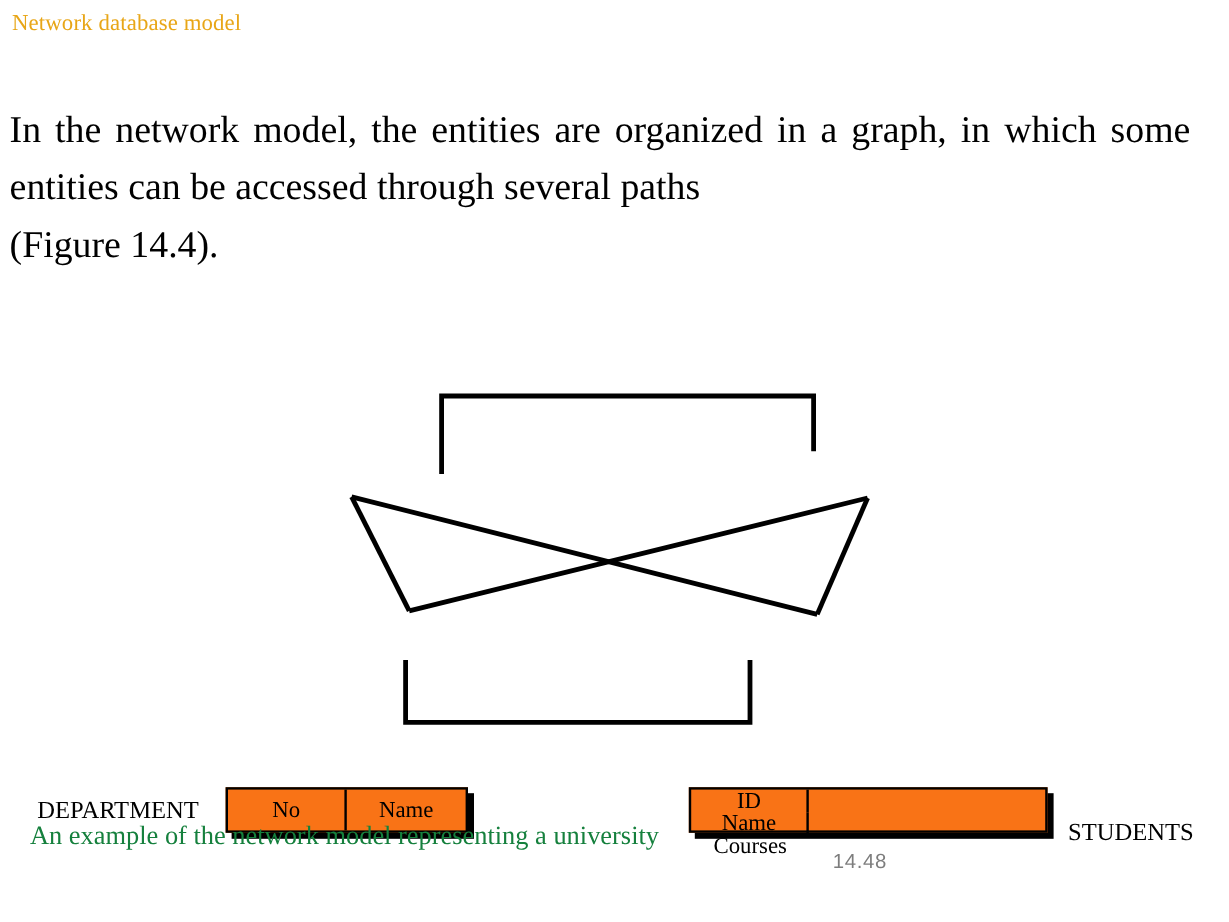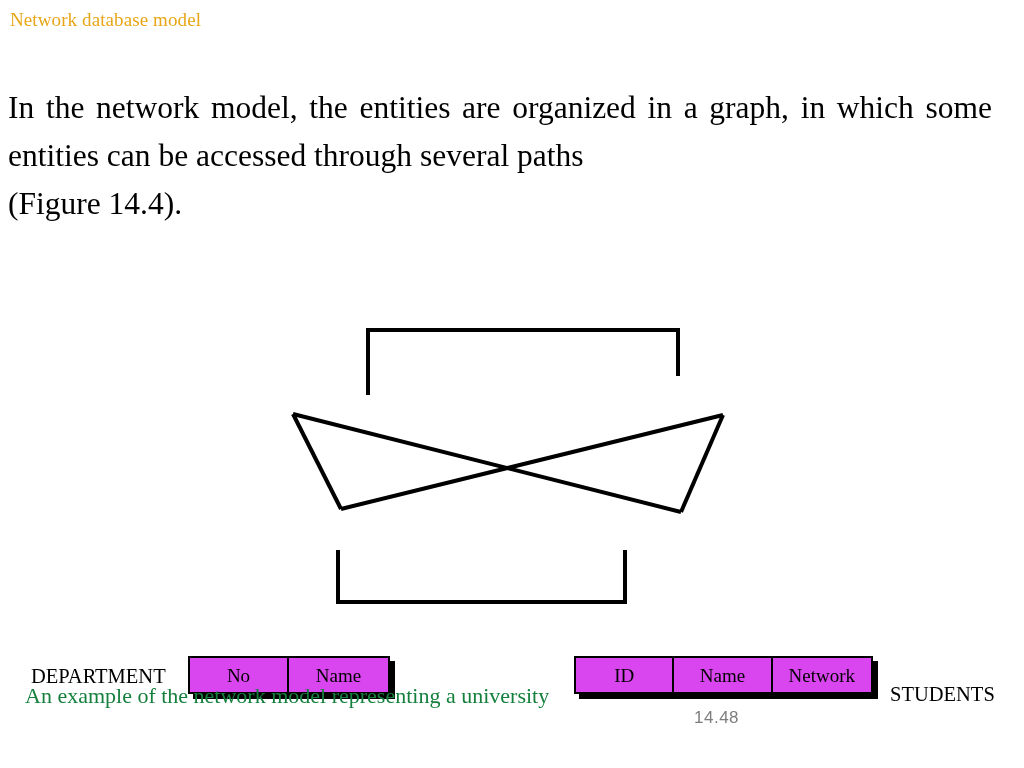--- a/index.html
+++ b/index.html
@@ -61,21 +61,21 @@
     width: 1024px;
     height: 380px;
   }
 
   
   .entity-box {
     position: absolute;
     display: flex;
     box-sizing: border-box;
     border: 2px solid #000000;
-    background: #d946ef;
+    background: #f97316;
     box-shadow: 5px 5px 0 0 #000000;
     height: 38px;
   }
   .entity-cell {
     box-sizing: border-box;
     display: flex;
     align-items: center;
     justify-content: center;
     font-size: 19px;
     color: #000000;
@@ -93,21 +93,21 @@
     font-size: 20.5px;
     color: #000000;
     white-space: nowrap;
     line-height: 1;
   }
 
   
   #box-department { left: 188px; top: 376px; width: 202px; }
   #box-department .entity-cell { width: 50%; }
 
-  #box-students   { left: 574px; top: 376px; width: 299px; }
+  #box-students   { left: 574px; top: 376px; width: 299px; flex-direction: column; }
   #box-students .entity-cell { width: 33.3333%; }
 
   #label-department { left: 31px;  top: 386px; }
   #label-students   { left: 890px; top: 404px; }
 
   
   #figure-caption {
     position: absolute;
     left: 25px;
     top: 683px;
@@ -154,20 +154,20 @@
   <div class="entity-label" id="label-department">DEPARTMENT</div>
   <div class="entity-box" id="box-department">
     <div class="entity-cell">No</div>
     <div class="entity-cell">Name</div>
   </div>
 
   <div class="entity-label" id="label-students">STUDENTS</div>
   <div class="entity-box" id="box-students">
     <div class="entity-cell">ID</div>
     <div class="entity-cell">Name</div>
-    <div class="entity-cell">Network</div>
+    <div class="entity-cell">Courses</div>
   </div>
 
 </div>
 
 <div id="figure-caption">An example of the network model representing a university</div>
 
 <div id="page-number">14.48</div>
 
 </body></html>

